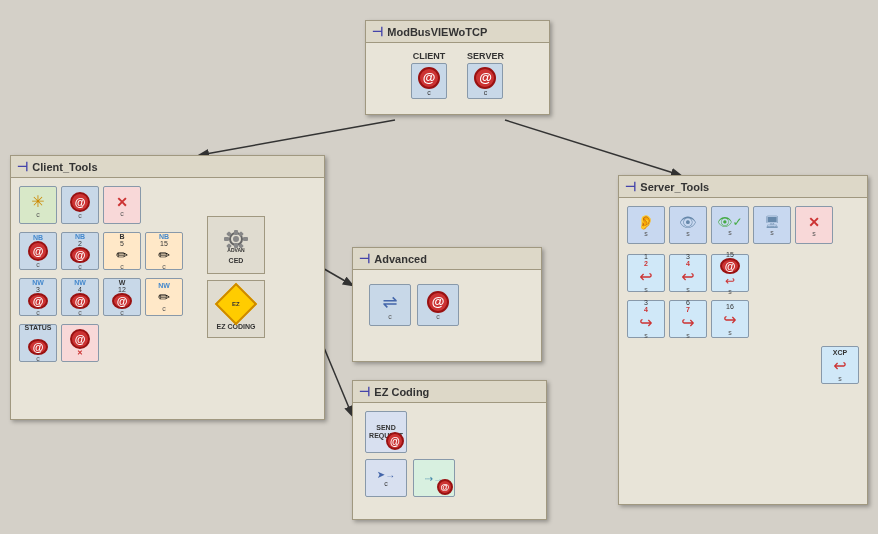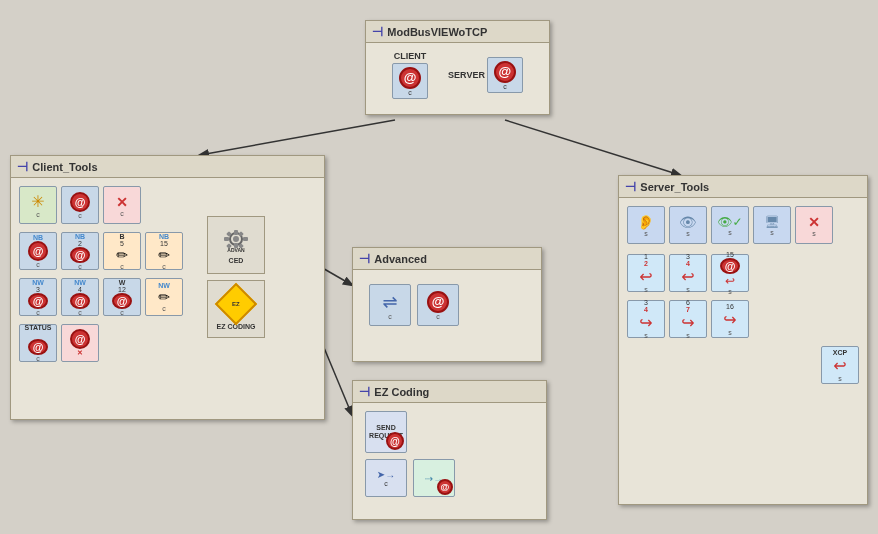--- a/index.html
+++ b/index.html
@@ -133,21 +133,21 @@
     <span>ModBusVIEWoTCP</span>
   </div>
   <div class="panel-content" style="flex-direction: row; align-items: center; justify-content: center; gap: 20px; ">
     <div style="display:flex; flex-direction:column; align-items:center; gap:2px;">
       <span style="font-size:9px; font-weight:bold; color:#333;">CLIENT</span>
       <div class="icon-block" style="width:36px; height:36px;">
         <div class="at-icon">@</div>
         <span class="corner-br" style="color:#333; font-size:7px;">c</span>
       </div>
     </div>
-    <div style="display:flex; align-items:center; gap:2px;">
+    <div style="display:flex; flex-direction:column; align-items:center; gap:2px;">
       <span style="font-size:9px; font-weight:bold; color:#333;">SERVER</span>
       <div class="icon-block" style="width:36px; height:36px;">
         <div class="at-icon">@</div>
         <span class="corner-br" style="color:#333; font-size:7px;">c</span>
       </div>
     </div>
   </div>
 </div>
 
 <div class="panel" style="left:10px; top:155px; width:315px; height:265px;">

